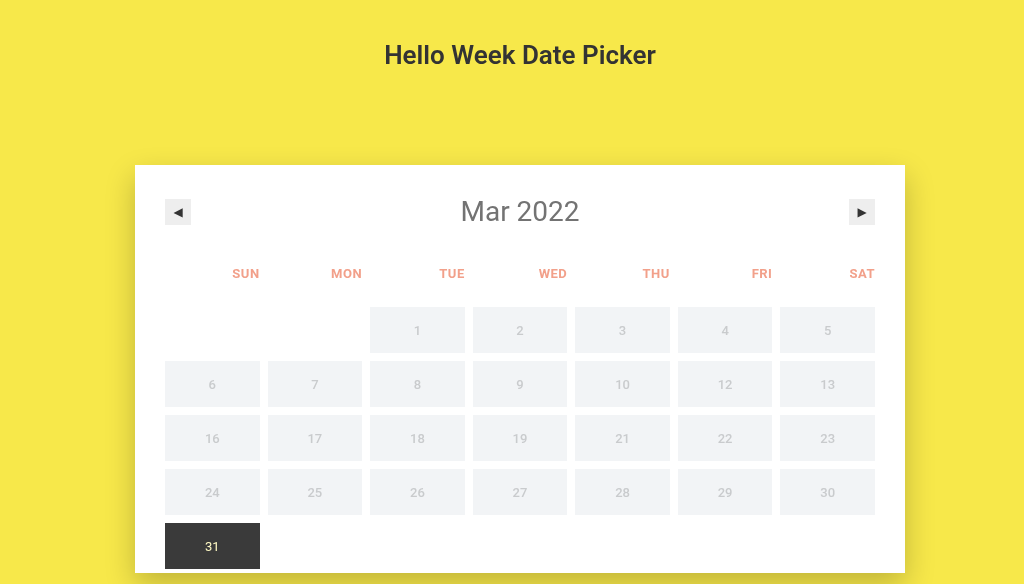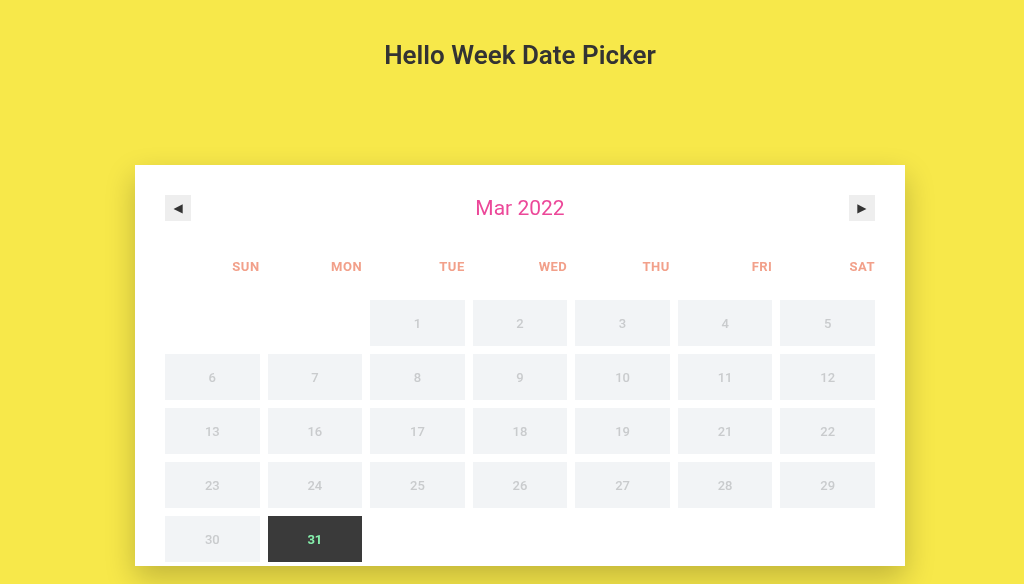--- a/index.html
+++ b/index.html
@@ -35,22 +35,22 @@
       height: 26px;
       background: #eee;
       display: flex;
       align-items: center;
       justify-content: center;
       cursor: pointer;
       color: #333;
       font-size: 12px;
     }
     .month-label {
-      font-size: 21px;
-      color: #ec4899;
+      font-size: 28px;
+      color: #737373;
       font-weight: 400;
     }
     .week-row {
       display: grid;
       grid-template-columns: repeat(7, 1fr);
       margin-bottom: 18px;
     }
     .weekday {
       text-align: right;
       font-size: 13px;
@@ -75,22 +75,22 @@
     .disabled {
       background: #f2f4f6;
       color: #c9cbcd;
     }
     .empty {
       background: #fff;
       cursor: default;
     }
     .selected {
       background: #3a3a3a;
-      color: #86efac;
-      font-weight: 700;
+      color: #fef9c3;
+      font-weight: 400;
     }
   </style>
 </head>
 <body>
 
 <h1 class="page-title">Hello Week Date Picker</h1>
 
 <div class="calendar-container">
   <div class="calendar-header">
     <div class="nav-btn">
@@ -117,21 +117,20 @@
       <div class="day-cell disabled">1</div>
       <div class="day-cell disabled">2</div>
       <div class="day-cell disabled">3</div>
       <div class="day-cell disabled">4</div>
       <div class="day-cell disabled">5</div>
       <div class="day-cell disabled">6</div>
       <div class="day-cell disabled">7</div>
       <div class="day-cell disabled">8</div>
       <div class="day-cell disabled">9</div>
       <div class="day-cell disabled">10</div>
-      <div class="day-cell disabled">11</div>
       <div class="day-cell disabled">12</div>
       <div class="day-cell disabled">13</div>
       <div class="day-cell disabled">16</div>
       <div class="day-cell disabled">17</div>
       <div class="day-cell disabled">18</div>
       <div class="day-cell disabled">19</div>
       <div class="day-cell disabled">21</div>
       <div class="day-cell disabled">22</div>
       <div class="day-cell disabled">23</div>
       <div class="day-cell disabled">24</div>

